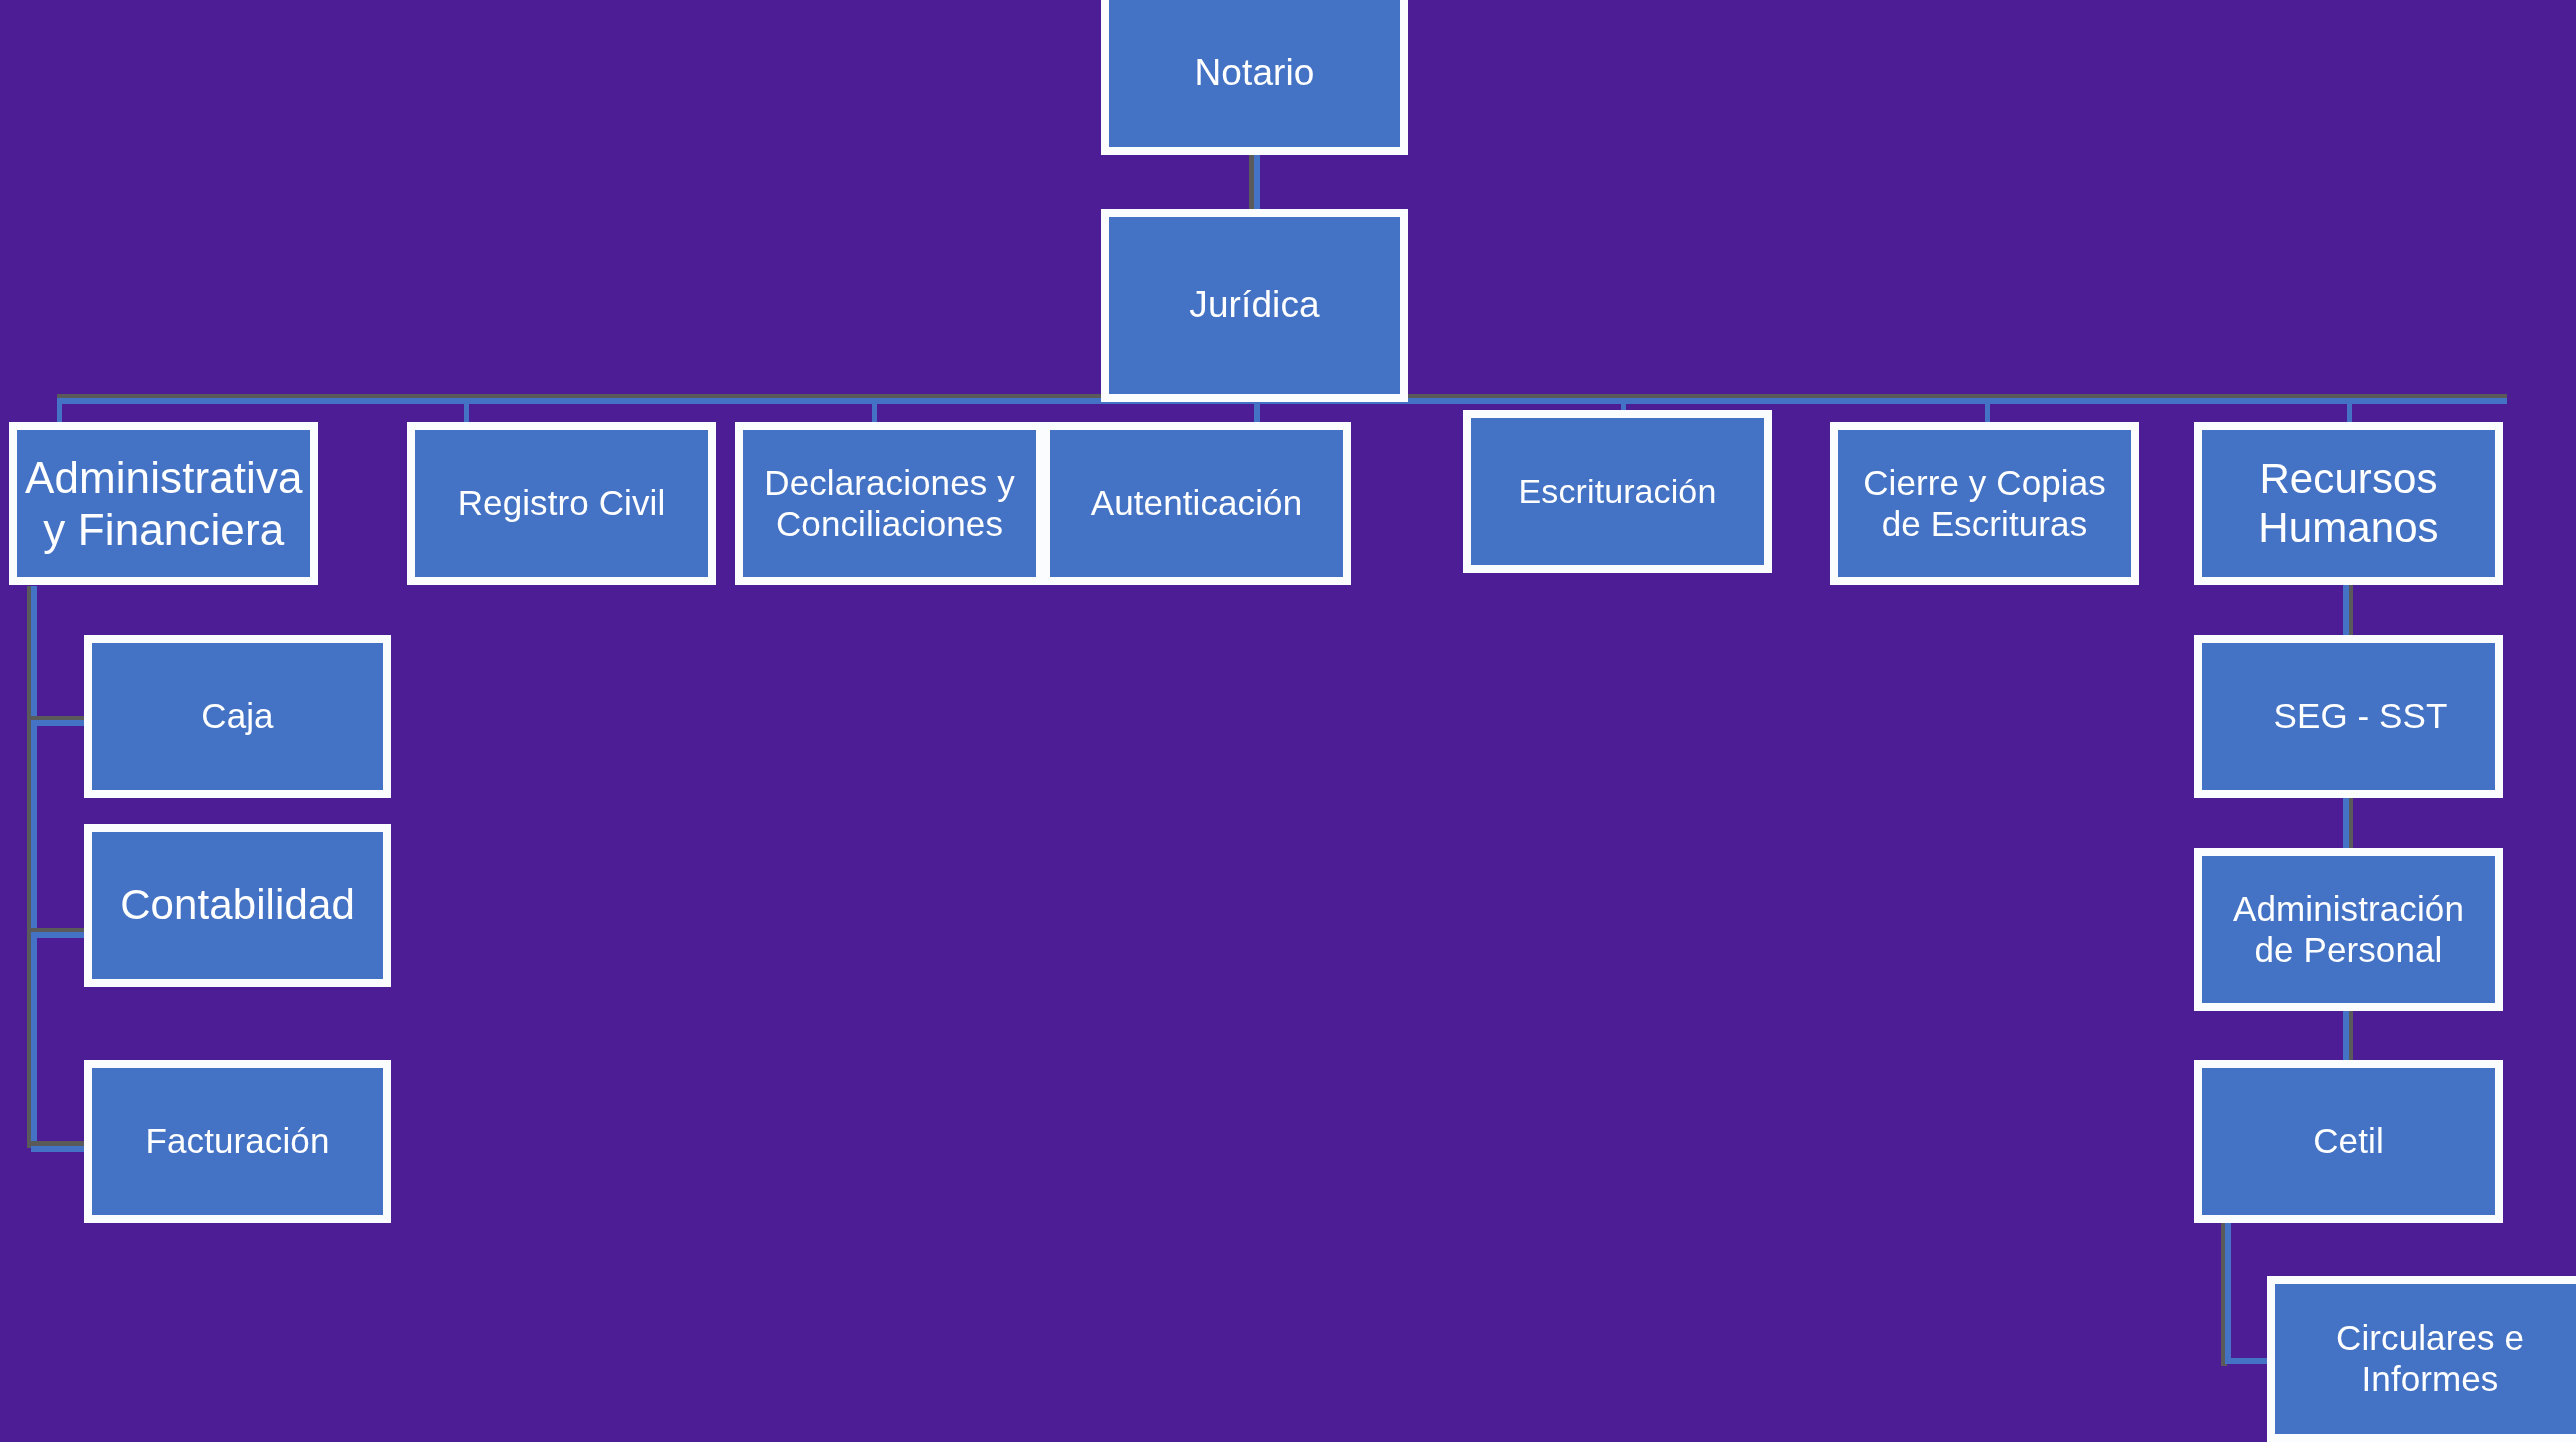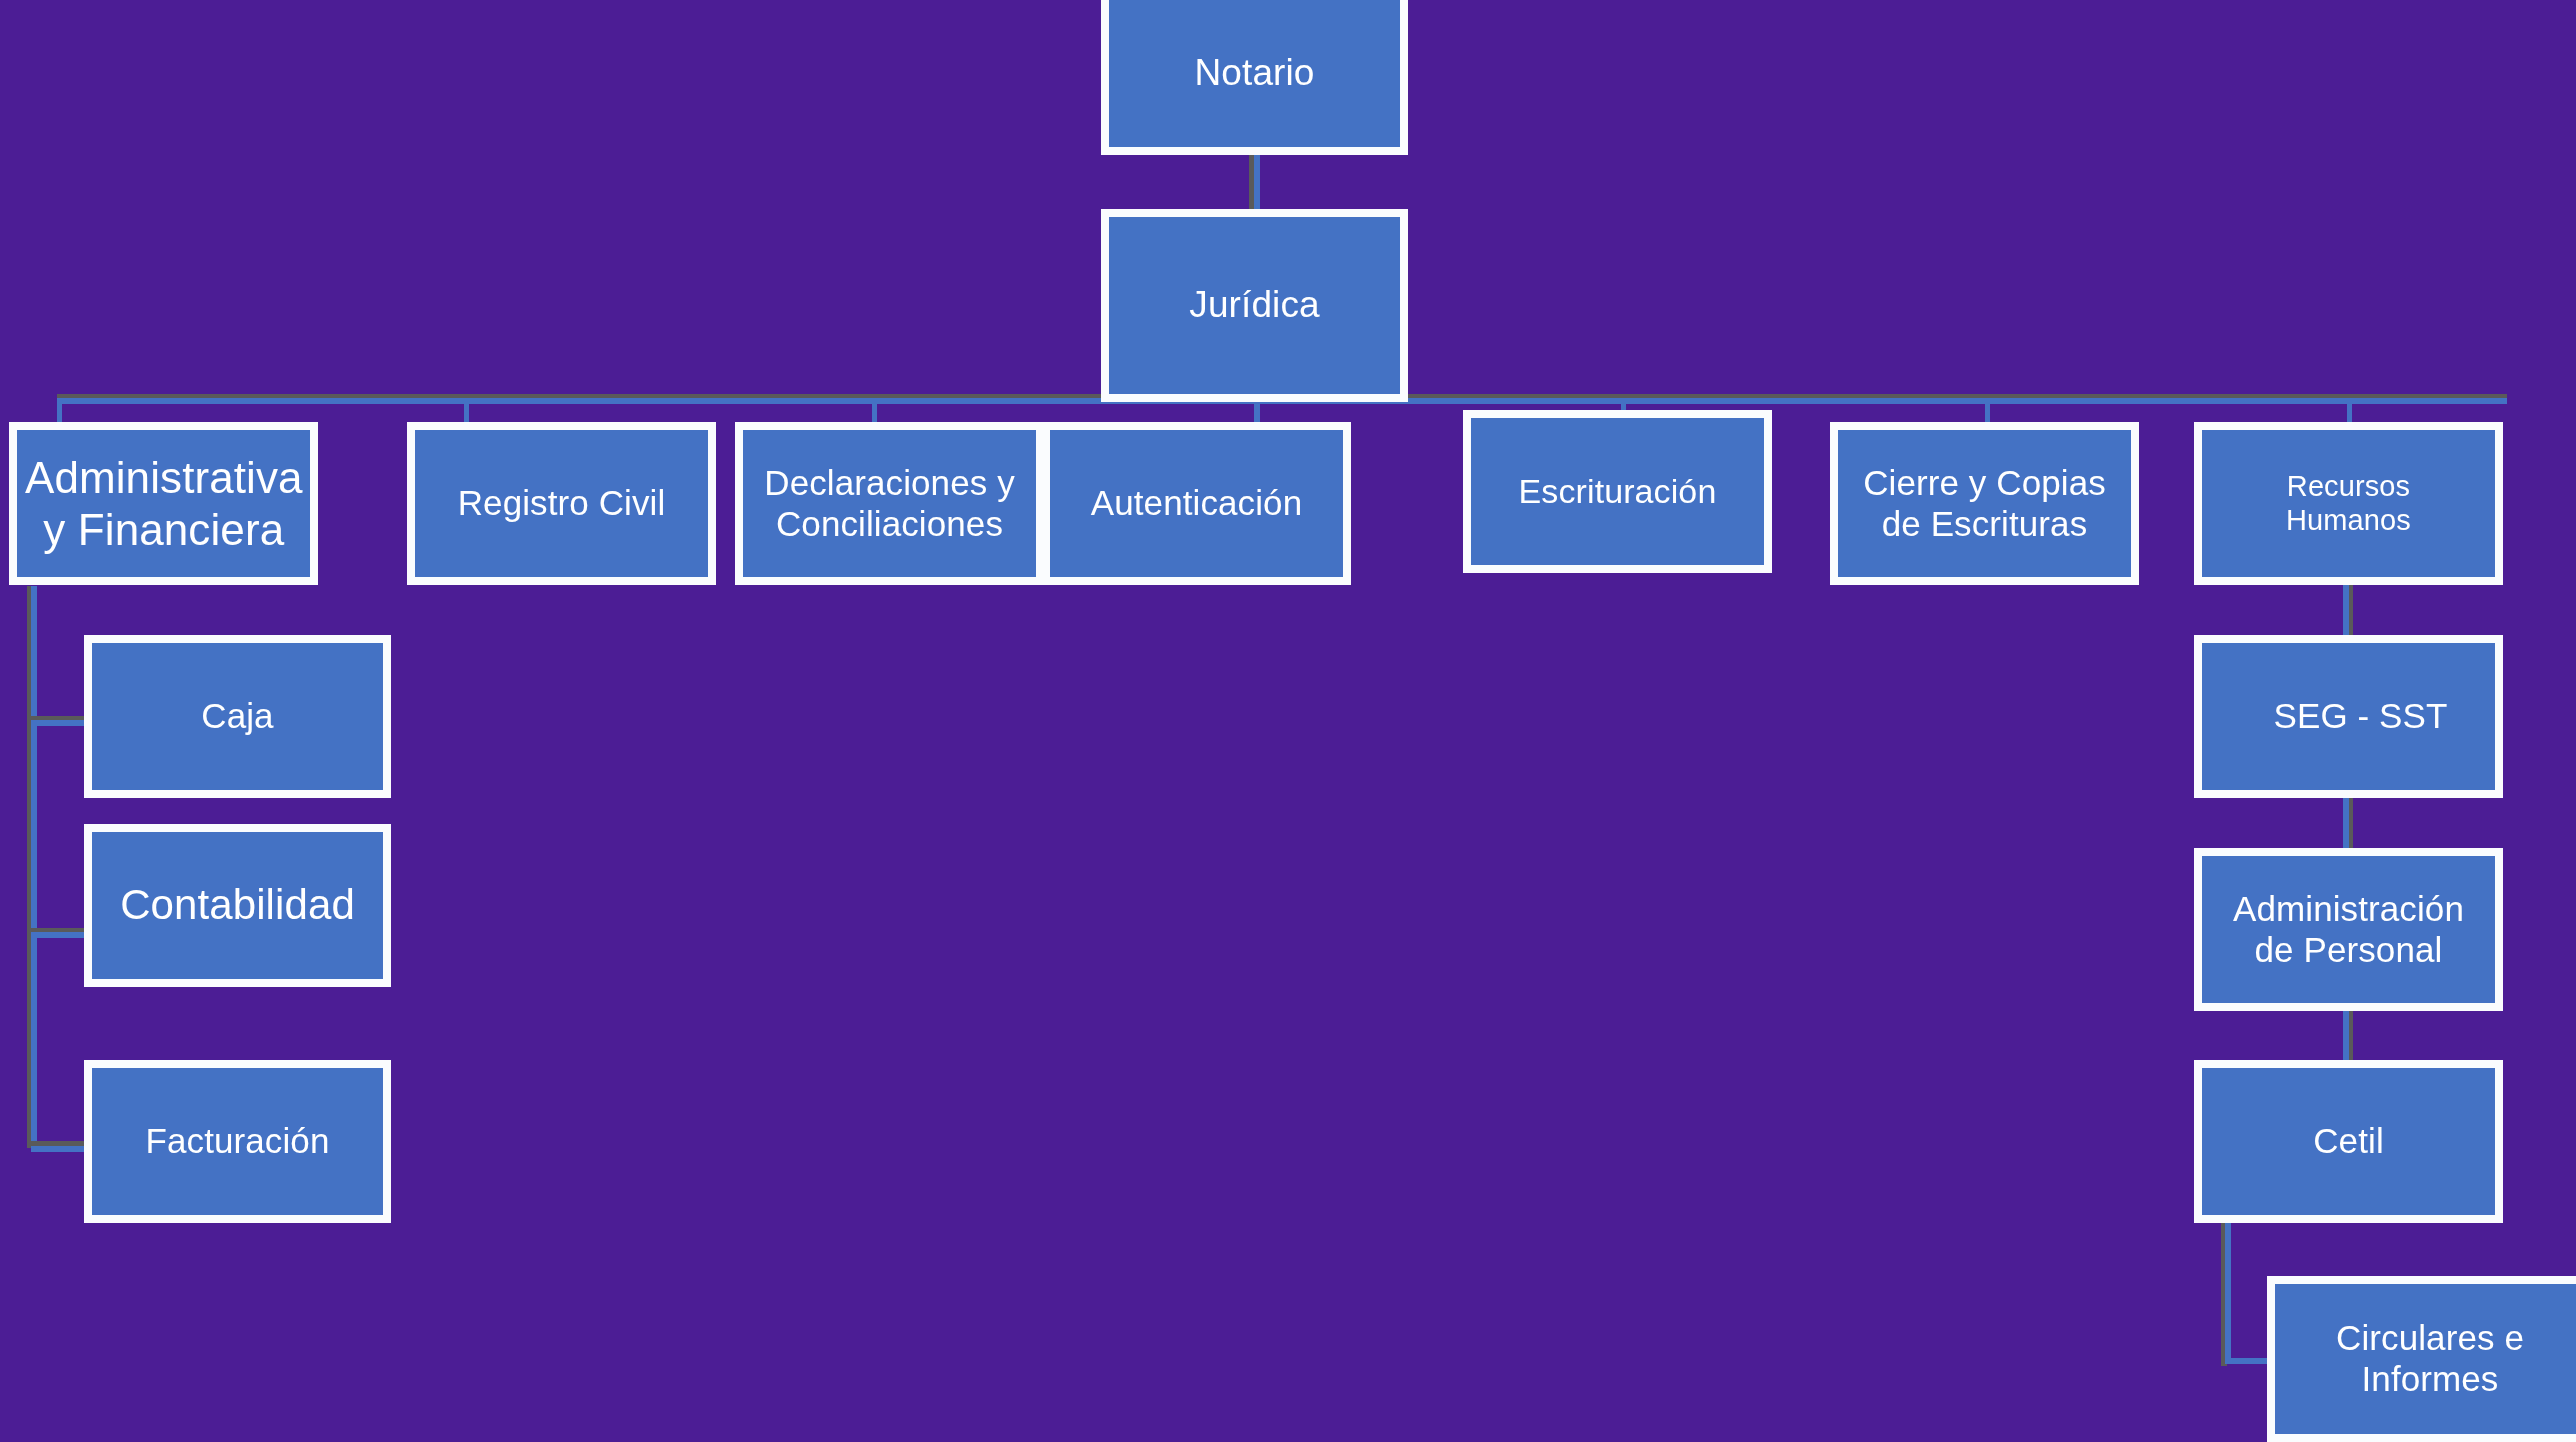--- a/index.html
+++ b/index.html
@@ -120,21 +120,21 @@
 
   <div class="node" style="left:1463px; top:410px; width:309px; height:163px; font-size:34px;">
     <span class="label">Escrituración</span>
   </div>
 
   <div class="node" style="left:1830px; top:422px; width:309px; height:163px; font-size:35px;">
     <span class="label">Cierre y Copias
 de Escrituras</span>
   </div>
 
-  <div class="node" style="left:2194px; top:422px; width:309px; height:163px; font-size:29px;">
+  <div class="node" style="left:2194px; top:422px; width:309px; height:163px; font-size:42px;">
     <span class="label">Recursos
 Humanos</span>
   </div>
 
   <div class="node" style="left:84px; top:635px; width:307px; height:163px; font-size:35px;">
     <span class="label">Caja</span>
   </div>
 
   <div class="node" style="left:84px; top:824px; width:307px; height:163px; font-size:42px;text-align:center;">
     <span class="label">Contabilidad</span>

